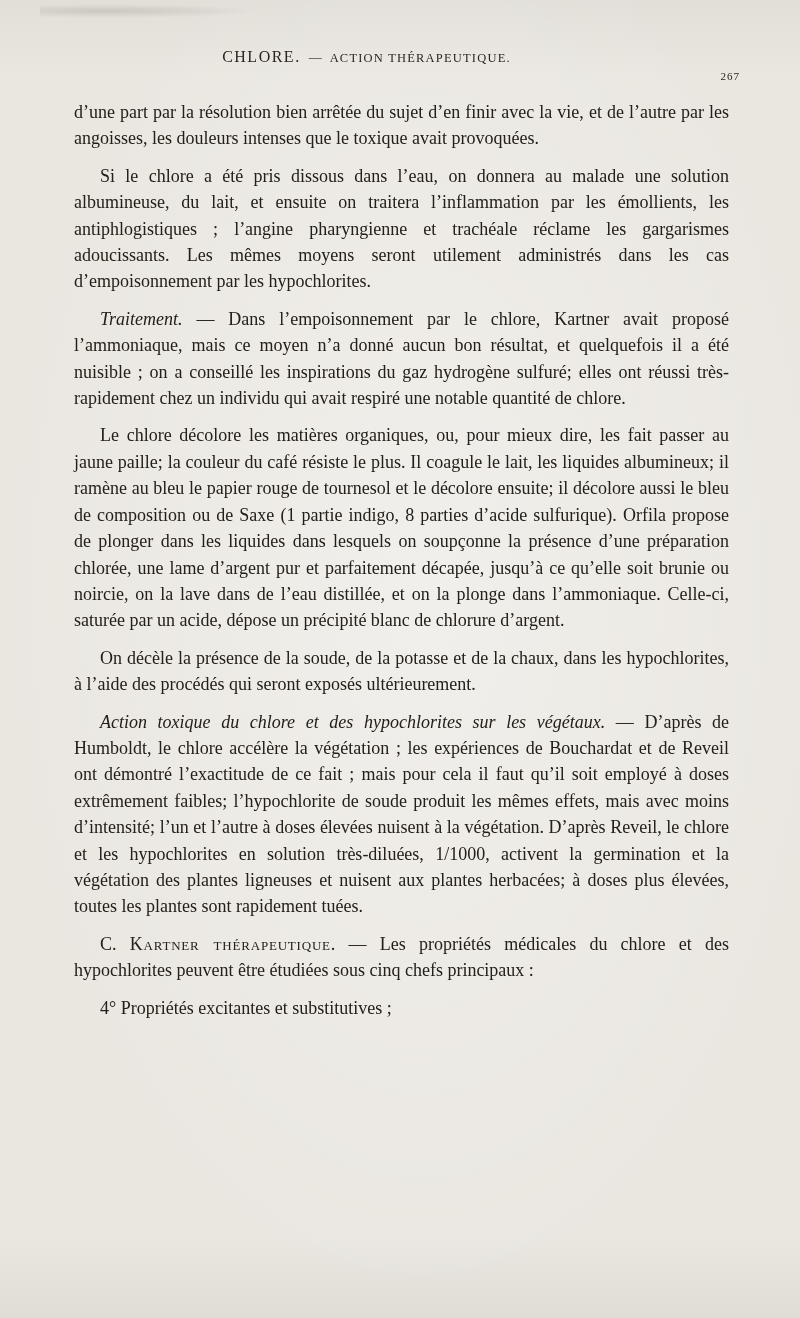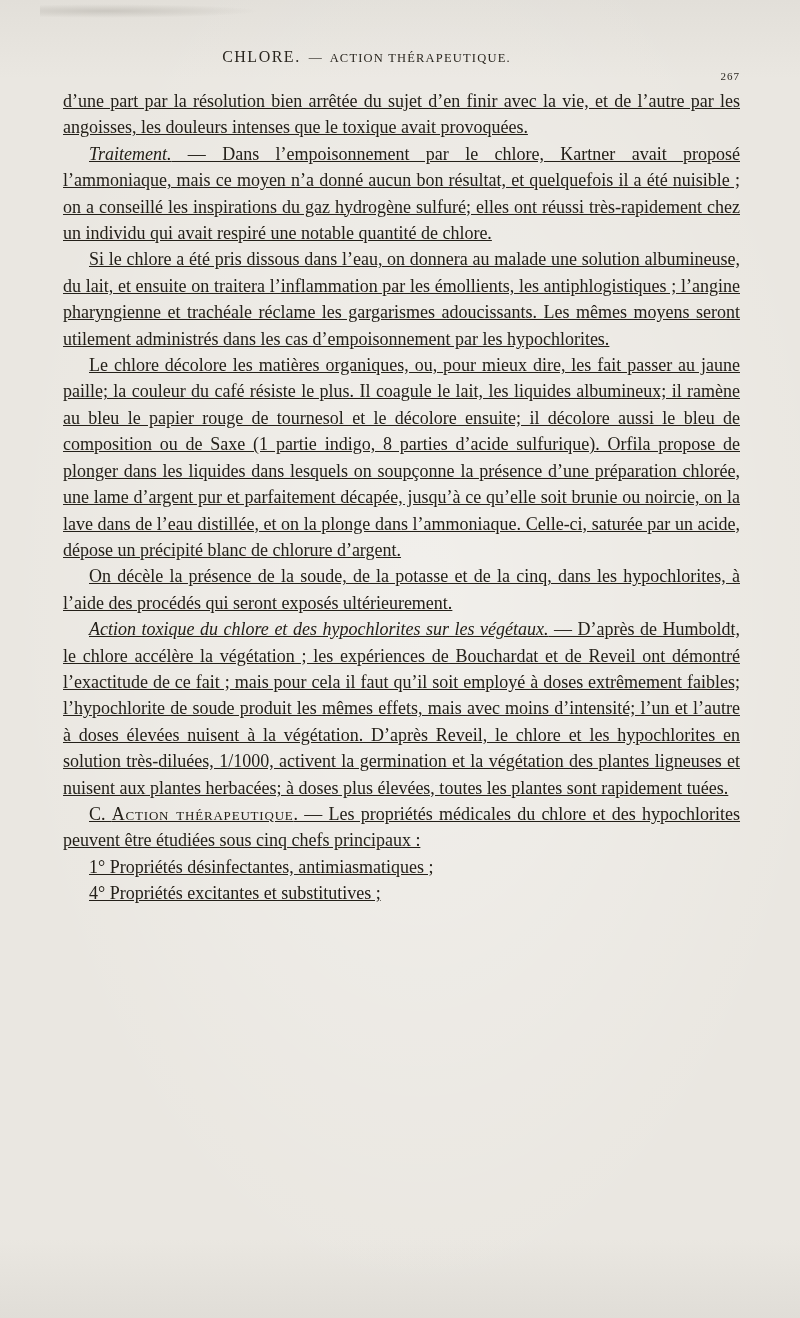--- a/index.html
+++ b/index.html
@@ -32,28 +32,27 @@
   .ht-sub  { font-size: 12.5px; letter-spacing: 1.2px; }
   .page-number {
     position: absolute; right: 0; top: -2px;
     font-size: 11px; letter-spacing: 1px; color: #2a261f; margin-top: 24px;
   }
   .text-block {
     position: absolute;
     top: 88px; left: 63px; width: 677px;
   }
   .para {
-    margin: 0;
+    margin: 11px;
     font-size: 18px;
     line-height: 26.4px;
     text-align: justify;
     text-indent: 26px;
     color: #242019;
     text-rendering: optimizeLegibility;
-    text-decoration: underline;
   }
   .para.no-indent { text-indent: 0; }
   .run-italic { font-style: italic; }
   .run-smallcaps { font-variant: small-caps; letter-spacing: 0.8px; }
   .artifact-slash {
     position: absolute;
     right: 8px; top: 632px;
     width: 1.5px; height: 26px;
     background: #6a655c;
     transform: rotate(24deg);
@@ -76,33 +75,32 @@
     <div class="header-center">
       <span class="ht-main">CHLORE.</span><span class="ht-sep">—</span><span class="ht-sub">ACTION THÉRAPEUTIQUE.</span>
     </div>
     <div class="page-number">267</div>
   </div>
 
   <div class="text-block">
 
     <p class="para no-indent"><span>d’une part par la résolution bien arrêtée du sujet d’en finir avec la vie, et de l’autre par les angoisses, les douleurs intenses que le toxique avait provoquées.</span></p>
 
+    <p class="para"><span>Si le chlore a été pris dissous dans l’eau, on donnera au malade une solution albumineuse, du lait, et ensuite on traitera l’inflammation par les émollients, les antiphlogistiques ; l’angine pharyngienne et trachéale réclame les gargarismes adoucissants. Les mêmes moyens seront utilement administrés dans les cas d’empoisonnement par les hypochlorites.</span></p>
+
     <p class="para"><span class="run-italic">Traitement.</span><span> — Dans l’empoisonnement par le chlore, Kartner avait proposé l’ammoniaque, mais ce moyen n’a donné aucun bon résultat, et quelquefois il a été nuisible ; on a conseillé les inspirations du gaz hydrogène sulfuré; elles ont réussi très-rapidement chez un individu qui avait respiré une notable quantité de chlore.</span></p>
-
-    <p class="para"><span>Si le chlore a été pris dissous dans l’eau, on donnera au malade une solution albumineuse, du lait, et ensuite on traitera l’inflammation par les émollients, les antiphlogistiques ; l’angine pharyngienne et trachéale réclame les gargarismes adoucissants. Les mêmes moyens seront utilement administrés dans les cas d’empoisonnement par les hypochlorites.</span></p>
 
     <p class="para"><span>Le chlore décolore les matières organiques, ou, pour mieux dire, les fait passer au jaune paille; la couleur du café résiste le plus. Il coagule le lait, les liquides albumineux; il ramène au bleu le papier rouge de tournesol et le décolore ensuite; il décolore aussi le bleu de composition ou de Saxe (1 partie indigo, 8 parties d’acide sulfurique). Orfila propose de plonger dans les liquides dans lesquels on soupçonne la présence d’une préparation chlorée, une lame d’argent pur et parfaitement décapée, jusqu’à ce qu’elle soit brunie ou noircie, on la lave dans de l’eau distillée, et on la plonge dans l’ammoniaque. Celle-ci, saturée par un acide, dépose un précipité blanc de chlorure d’argent.</span></p>
 
-    <p class="para"><span>On décèle la présence de la soude, de la potasse et de la cinq, dans les hypochlorites, à l’aide des procédés qui seront exposés ultérieurement.</span></p>
+    <p class="para"><span>On décèle la présence de la soude, de la potasse et de la chaux, dans les hypochlorites, à l’aide des procédés qui seront exposés ultérieurement.</span></p>
 
     <p class="para"><span class="run-italic">Action toxique du chlore et des hypochlorites sur les végétaux.</span><span> — D’après de Humboldt, le chlore accélère la végétation ; les expériences de Bouchardat et de Reveil ont démontré l’exactitude de ce fait ; mais pour cela il faut qu’il soit employé à doses extrêmement faibles; l’hypochlorite de soude produit les mêmes effets, mais avec moins d’intensité; l’un et l’autre à doses élevées nuisent à la végétation. D’après Reveil, le chlore et les hypochlorites en solution très-diluées, 1/1000, activent la germination et la végétation des plantes ligneuses et nuisent aux plantes herbacées; à doses plus élevées, toutes les plantes sont rapidement tuées.</span></p>
 
-    <p class="para"><span>C. </span><span class="run-smallcaps">Action thérapeutique</span><span>. — Les propriétés médicales du chlore et des hypochlorites peuvent être étudiées sous cinq chefs principaux :</span></p>
+    <p class="para"><span>C. </span><span class="run-smallcaps">Kartner thérapeutique</span><span>. — Les propriétés médicales du chlore et des hypochlorites peuvent être étudiées sous cinq chefs principaux :</span></p>
 
-    <p class="para"><span>1° Propriétés désinfectantes, antimiasmatiques ;</span></p>
 
 
     <p class="para"><span>4° Propriétés excitantes et substitutives ;</span></p>
 
 
 
 
   </div>
 
   <div class="artifact-slash"></div>

